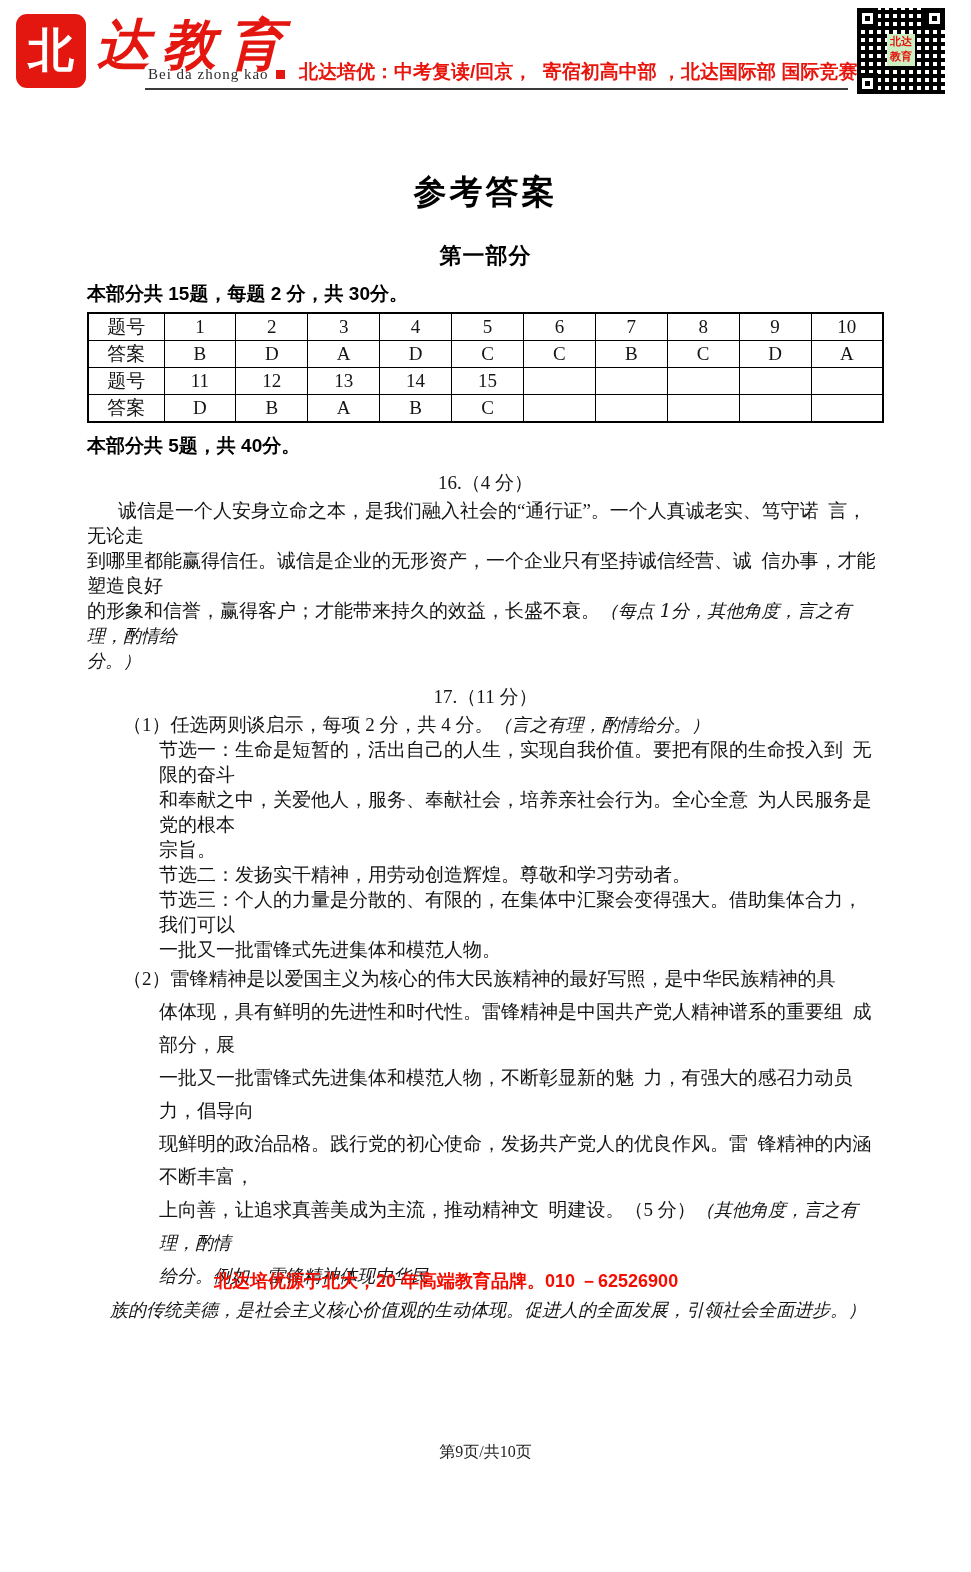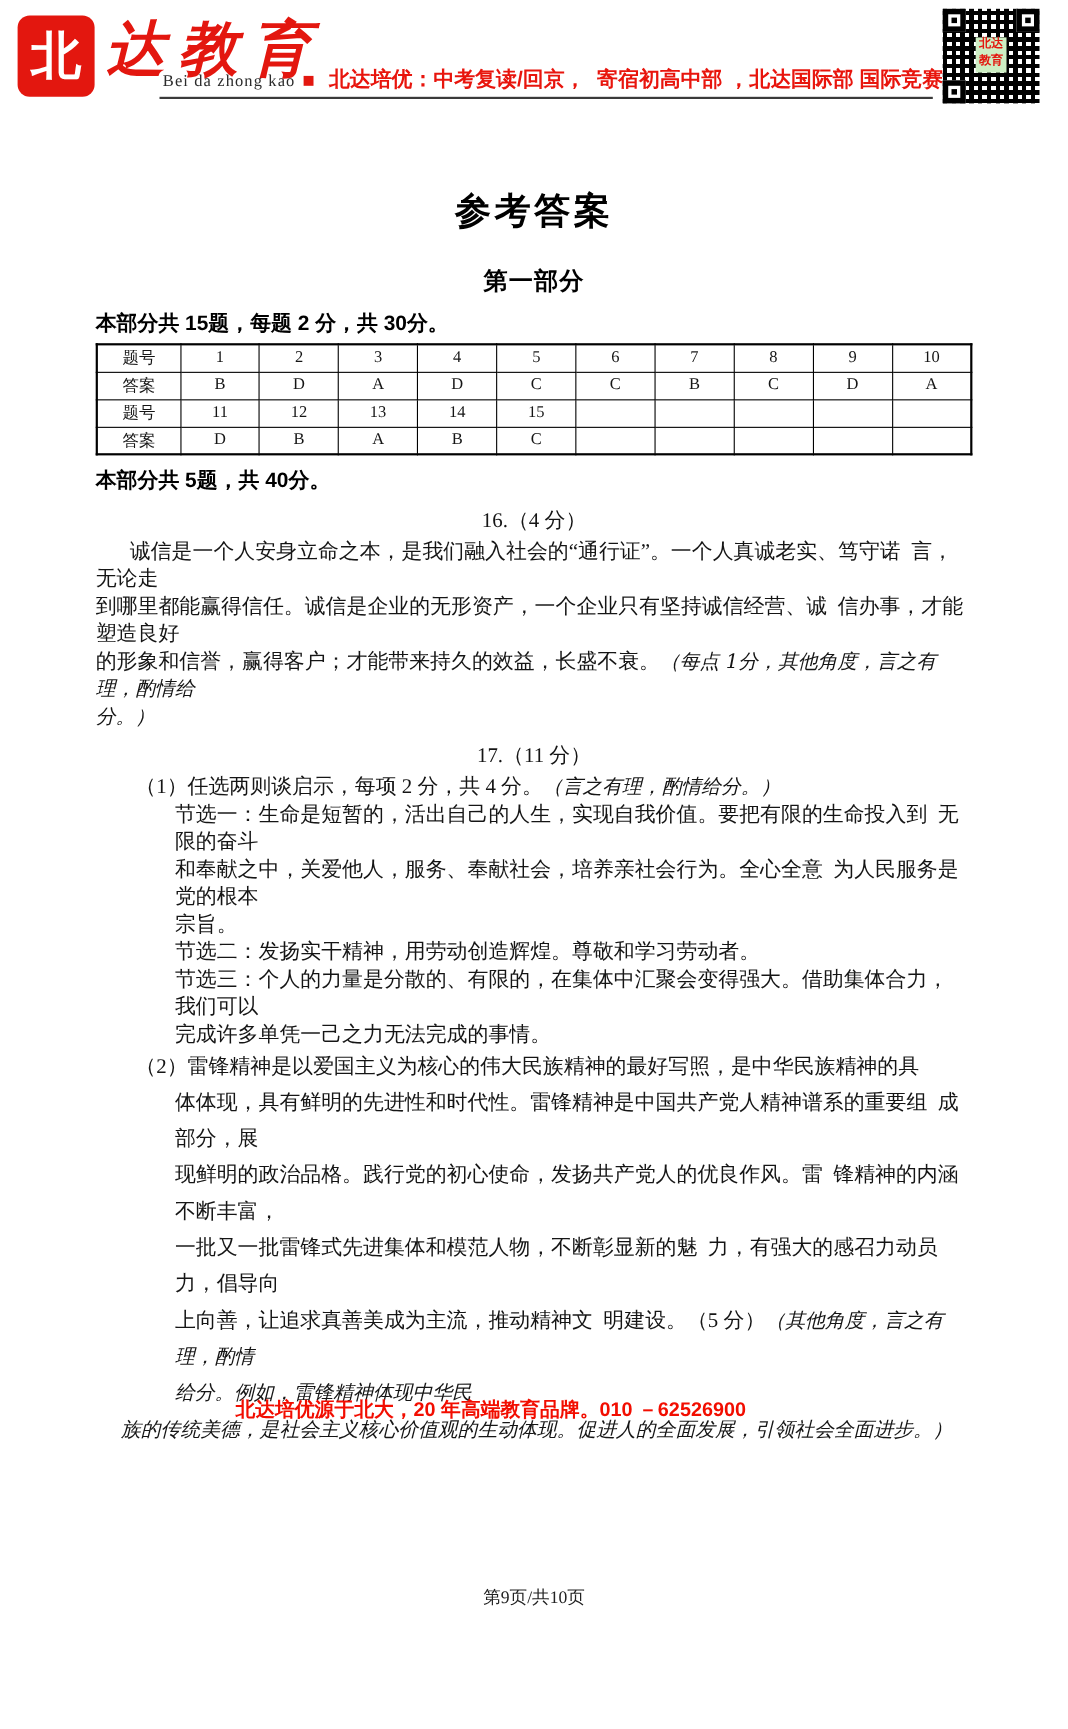--- a/index.html
+++ b/index.html
@@ -38,33 +38,33 @@
         background:
           repeating-linear-gradient(90deg,#000 0 4px,transparent 4px 8px),
           repeating-linear-gradient(0deg,#000 0 4px,#fff 4px 8px);
   }
   .qr-finder { position:absolute; width:21px; height:21px; background:#fff; border:5px solid #000; }
   .qr-finder::after { content:""; position:absolute; left:3px; top:3px; width:5px; height:5px; background:#000; }
   .qr-finder.tl { left:0; top:0; } .qr-finder.tr { right:0; top:0; } .qr-finder.bl { left:0; bottom:0; }
   .qr-center {
     position:absolute; left:30px; top:26px; width:28px; height:32px; background:#cdeec3;
     color:#e3170f; font-size:11px; font-weight:bold; text-align:center; line-height:15px;
-    font-family:Liberation Mono, monospace;
+    font-family:Liberation Sans, sans-serif;
   }
   
   .content { margin:0 87px; width:797px; }
   .hd { font-family:"Liberation Sans","DejaVu Sans",sans-serif; font-weight:bold; color:#000; }
   .doc-title { font-size:33px; text-align:center; margin-top:68px; letter-spacing:3px; }
   .part-heading { font-size:22px; text-align:center; margin-top:26px; letter-spacing:1px; }
   .part-intro { font-size:19px; margin-top:10px; }
   
   table.answers { width:100%; border-collapse:collapse; border:2px solid #000; margin-top:5px;
                   table-layout:fixed; }
   table.answers td { border:1.5px solid #000; height:25px; text-align:center;
-                     font-size:15px; padding:0; }
+                     font-size:19px; padding:0; }
   table.answers td.lab { width:76px; }
   
   .q  { font-size:19px; line-height:30px; margin-top:9px;text-align:center; }
   .line { font-size:19px; line-height:25px; white-space:pre-wrap; }
   .tb .line { line-height:33px; }
   .ind { text-indent:31px; }
   .l1 { margin-left:36px; }
   .l2 { margin-left:72px; }
   .l2k { margin-left:23px; }
   .k { font-style:italic; font-size:18px; font-family:"DejaVu Serif",serif; }
@@ -171,26 +171,26 @@
   </div>
 
   <div class="q">17.（11 分）</div>
   <div>
     <div class="line l1"><span>（1）任选两则谈启示，每项 2 分，共 4 分。</span><span class="k">（言之有理，酌情给分。）</span></div>
     <div class="line l2"><span>节选一：生命是短暂的，活出自己的人生，实现自我价值。要把有限的生命投入到  无限的奋斗</span></div>
     <div class="line l2"><span>和奉献之中，关爱他人，服务、奉献社会，培养亲社会行为。全心全意  为人民服务是党的根本</span></div>
     <div class="line l2"><span>宗旨。</span></div>
     <div class="line l2"><span>节选二：发扬实干精神，用劳动创造辉煌。尊敬和学习劳动者。</span></div>
     <div class="line l2"><span>节选三：个人的力量是分散的、有限的，在集体中汇聚会变得强大。借助集体合力，  我们可以</span></div>
-    <div class="line l2"><span>完成许多单凭一己之力无法完成的事情。</span></div>
+    <div class="line l2"><span>一批又一批雷锋式先进集体和模范人物。</span></div>
     <div class="tb">
       <div class="line l1"><span>（2）雷锋精神是以爱国主义为核心的伟大民族精神的最好写照，是中华民族精神的具</span></div>
       <div class="line l2"><span>体体现，具有鲜明的先进性和时代性。雷锋精神是中国共产党人精神谱系的重要组  成部分，展</span></div>
+      <div class="line l2"><span>一批又一批雷锋式先进集体和模范人物，不断彰显新的魅  力，有强大的感召力动员力，倡导向</span></div>
       <div class="line l2"><span>现鲜明的政治品格。践行党的初心使命，发扬共产党人的优良作风。雷  锋精神的内涵不断丰富，</span></div>
-      <div class="line l2"><span>一批又一批雷锋式先进集体和模范人物，不断彰显新的魅  力，有强大的感召力动员力，倡导向</span></div>
       <div class="line l2"><span>上向善，让追求真善美成为主流，推动精神文  明建设。（5 分）</span><span class="k">（其他角度，言之有理，酌情</span></div>
       <div class="line l2 tight"><span class="k">给分。例如，雷锋精神体现中华民</span></div>
       <div class="line l2k tight"><span class="k">族的传统美德，是社会主义核心价值观的生动体现。促进人的全面发展，引领社会全面进步。）</span></div>
     </div>
     <div class="line l1" style="margin-top:6px"></div>
 
   </div>
 
 </div>
 

